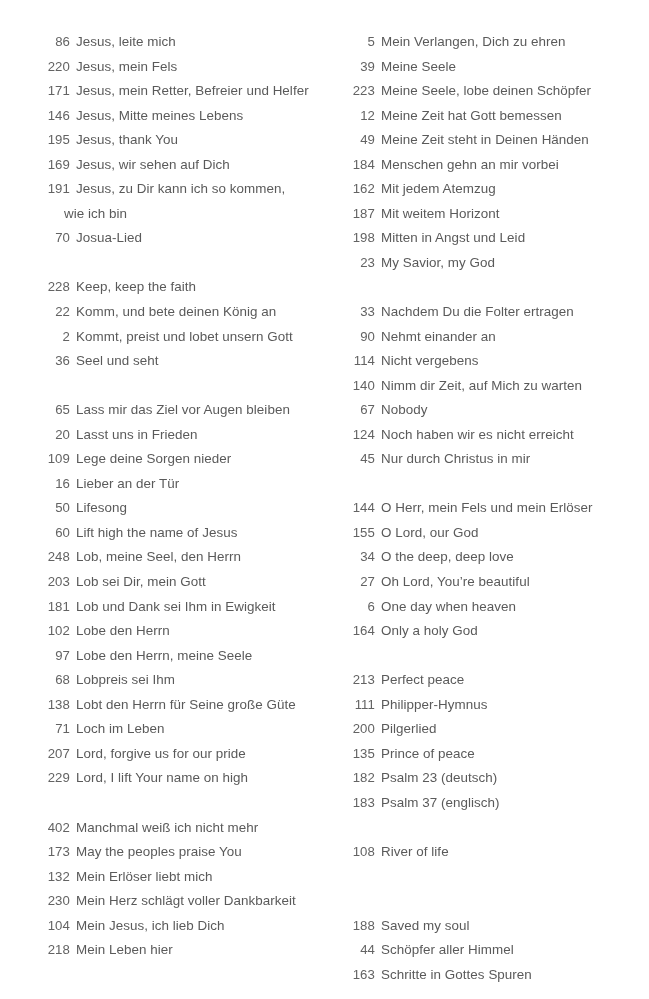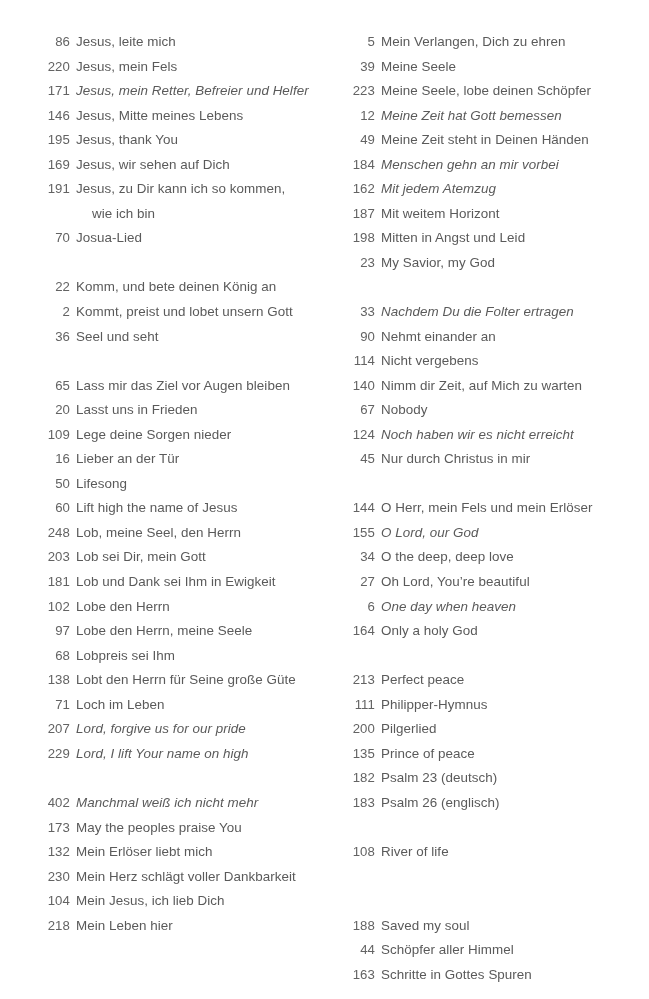--- a/index.html
+++ b/index.html
@@ -49,24 +49,23 @@
     color: #636363;
   }
   .entry-title {
     position: absolute;
     left: 76px;
     font-size: 13.4px;
     letter-spacing: 0.05px;
     color: #5a5a5a;
   }
   .entry-title.italic {
-    font-style: italic;
   }
   .entry-title.continuation {
-    left: 92px;
+    left: 64px;
   }
 
   
   .column-right .entry-number { width: 70px; }
   .column-right .entry-title  { left: 76px; text-align: center; }
 </style>
 </head>
 <body>
 
 <div id="index-page">
@@ -102,20 +101,24 @@
       <div class="entry-row">
         <span class="entry-number"></span>
         <span class="entry-title continuation">wie ich bin</span>
       </div>
       <div class="entry-row">
         <span class="entry-number">70</span>
         <span class="entry-title">Josua-Lied</span>
       </div>
       <div class="entry-row spacer"></div>
       <div class="entry-row">
+        <span class="entry-number">228</span>
+        <span class="entry-title">Keep, keep the faith</span>
+      </div>
+      <div class="entry-row">
         <span class="entry-number">22</span>
         <span class="entry-title">Komm, und bete deinen König an</span>
       </div>
       <div class="entry-row">
         <span class="entry-number">2</span>
         <span class="entry-title">Kommt, preist und lobet unsern Gott</span>
       </div>
       <div class="entry-row">
         <span class="entry-number">36</span>
         <span class="entry-title">Seel und seht</span>
@@ -322,21 +325,21 @@
       <div class="entry-row">
         <span class="entry-number">135</span>
         <span class="entry-title">Prince of peace</span>
       </div>
       <div class="entry-row">
         <span class="entry-number">182</span>
         <span class="entry-title">Psalm 23 (deutsch)</span>
       </div>
       <div class="entry-row">
         <span class="entry-number">183</span>
-        <span class="entry-title">Psalm 26 (englisch)</span>
+        <span class="entry-title">Psalm 37 (englisch)</span>
       </div>
       <div class="entry-row spacer"></div>
       <div class="entry-row">
         <span class="entry-number">108</span>
         <span class="entry-title">River of life</span>
       </div>
       <div class="entry-row spacer"></div>
       <div class="entry-row spacer"></div>
       <div class="entry-row">
         <span class="entry-number">188</span>

